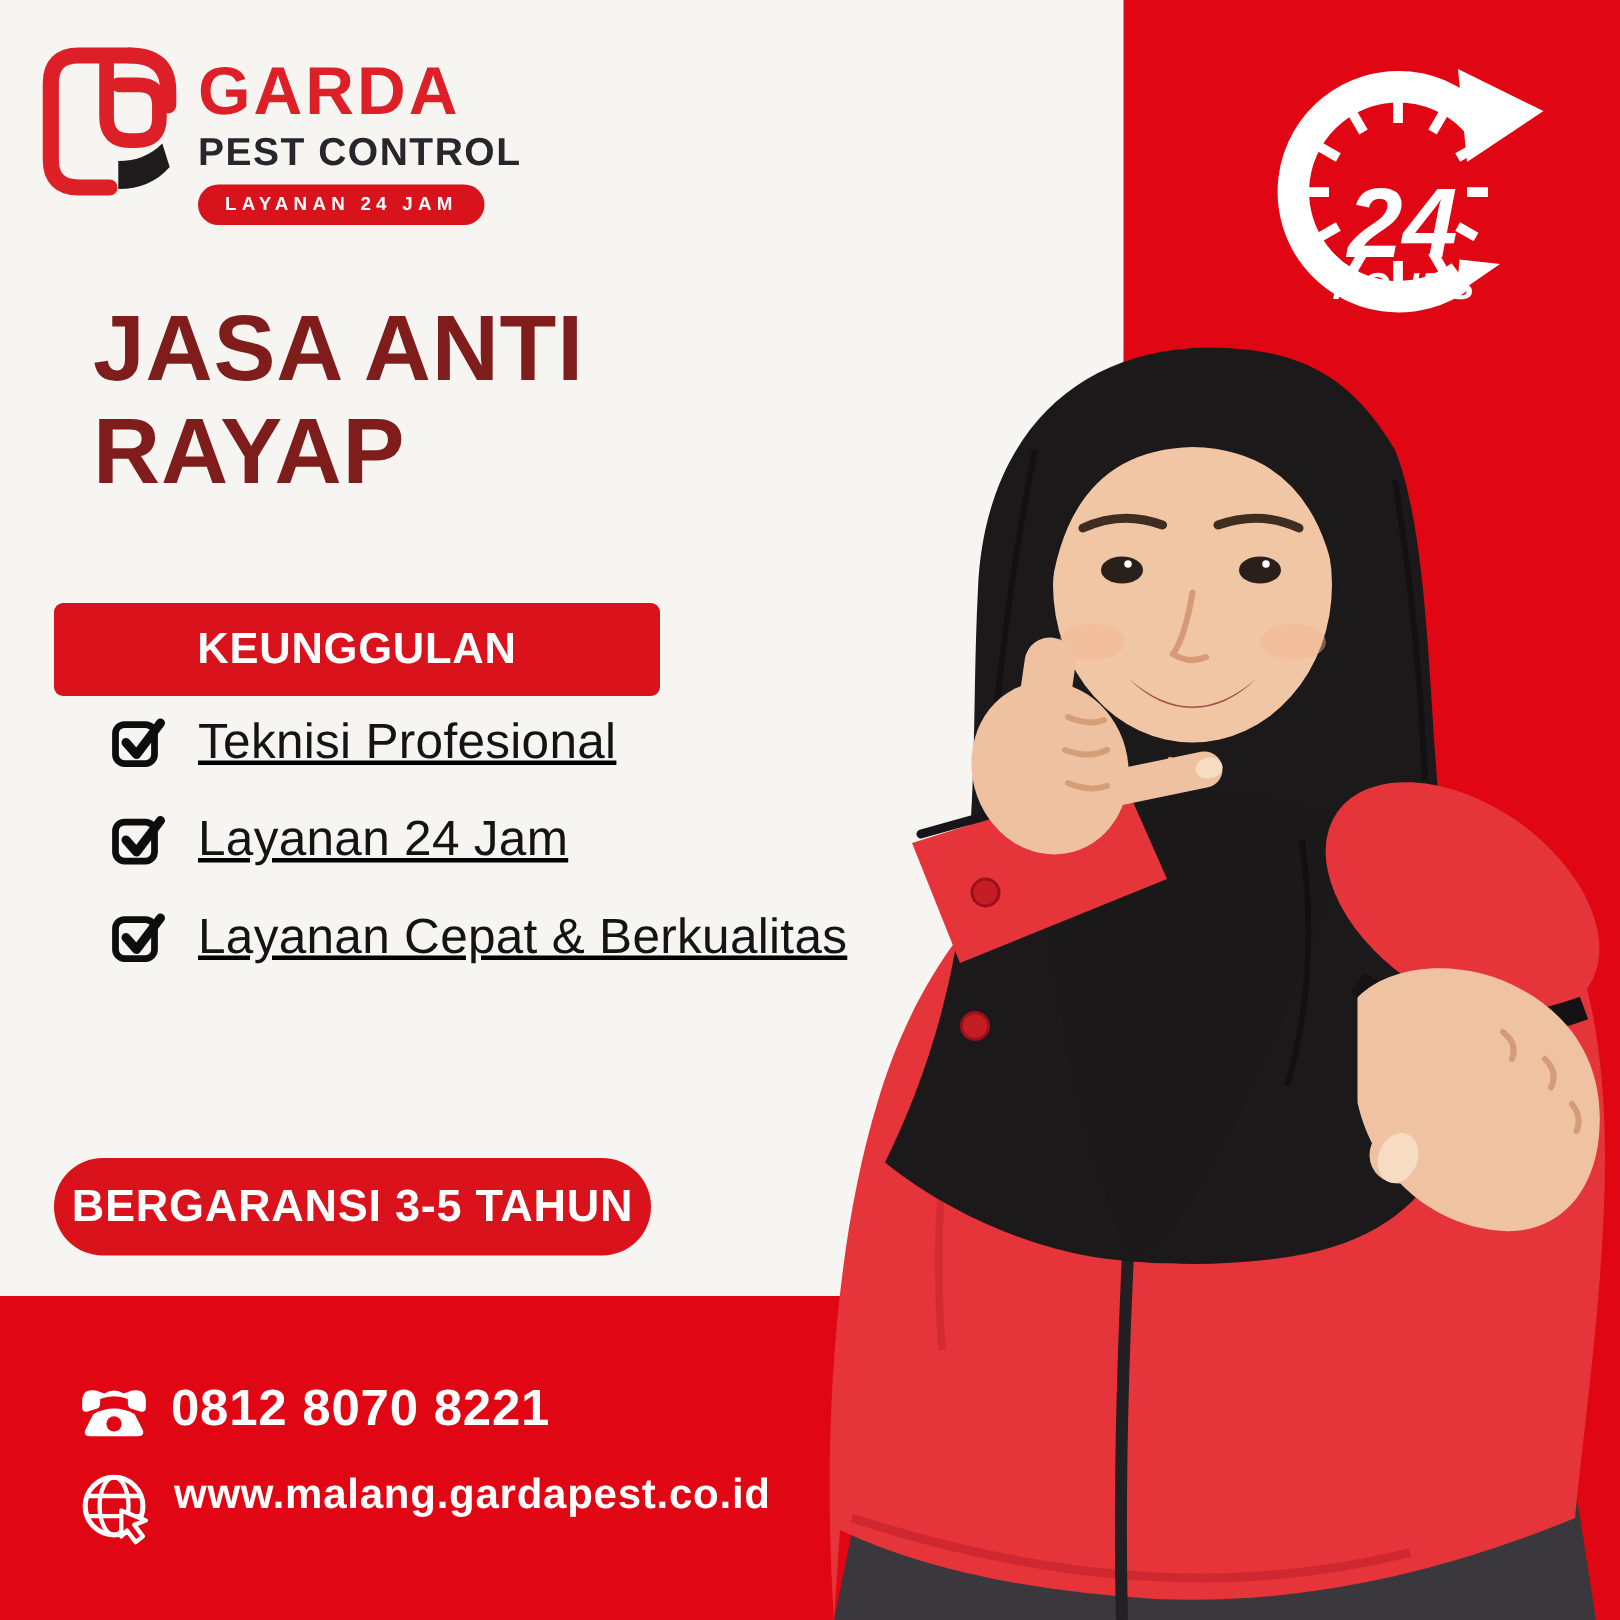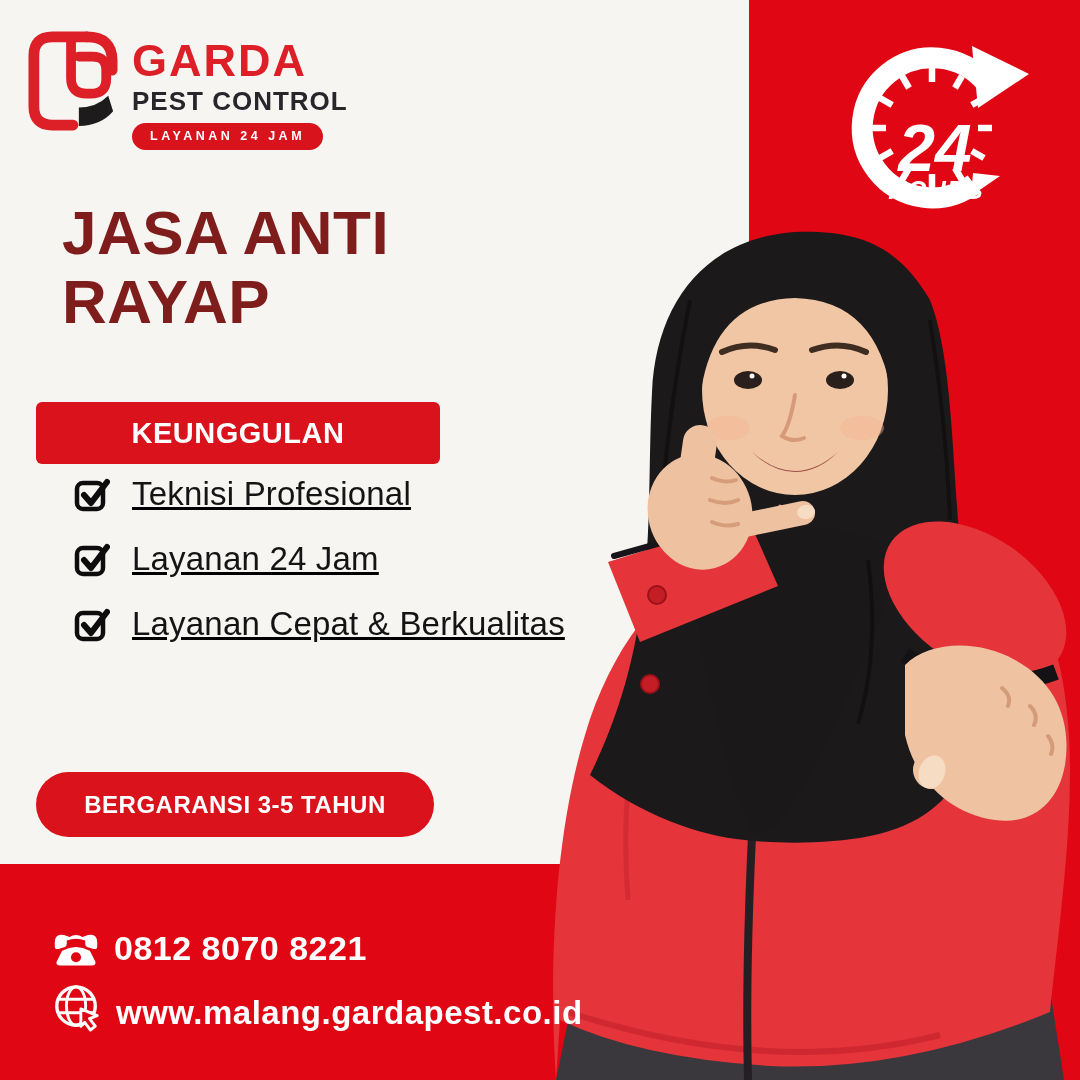--- a/index.html
+++ b/index.html
@@ -26,34 +26,34 @@
   .hours{position:absolute;left:832px;top:16px;width:200px;height:205px;}
 
   
   .headline{position:absolute;left:62px;top:198px;color:#7f1d1d;font-weight:800;
     font-size:62px;line-height:1.12;letter-spacing:0.5px;}
 
   
   .badge{position:absolute;background:#d9121b;color:#fff;display:flex;align-items:center;justify-content:center;
     font-weight:800;}
   .badge-keunggulan{left:36px;top:384px;width:404px;height:62px;border-radius:6px;font-size:29px;letter-spacing:0.5px;margin-top:18px;}
-  .badge-warranty{left:36px;top:772px;width:398px;height:65px;border-radius:33px;font-size:24px;letter-spacing:0.5px;}
+  .badge-warranty{left:36px;top:772px;width:398px;height:65px;border-radius:33px;font-size:30px;letter-spacing:0.5px;}
 
   
   .features{position:absolute;left:74px;top:476px;width:560px;text-decoration:underline;}
   .feature{display:flex;align-items:center;height:36px;margin-bottom:29px;}
   .feature svg{width:36px;height:36px;flex:none;}
   .feature span{margin-left:22px;font-size:33px;font-weight:500;color:#141414;letter-spacing:0.2px;white-space:nowrap;}
 
   
-  .contact-row{position:absolute;display:flex;align-items:flex-end;color:#fff;}
+  .contact-row{position:absolute;display:flex;align-items:flex-start;color:#fff;}
   .contact-phone{left:52px;top:920px;height:48px;}
   .contact-web{left:52px;top:980px;height:52px;}
   .contact-row .txt{margin-left:14px;font-size:34px;font-weight:600;letter-spacing:0.5px;white-space:nowrap;}
-  .contact-web .txt{font-size:33px;}
+  .contact-web .txt{font-size:28px;}
 
   .person{position:absolute;left:0;top:0;width:1080px;height:1080px;pointer-events:none;}
 </style>
 </head>
 <body>
 
 <div class="canvas">
 
   <div class="band-right"></div>
   <div class="band-bottom"></div>

